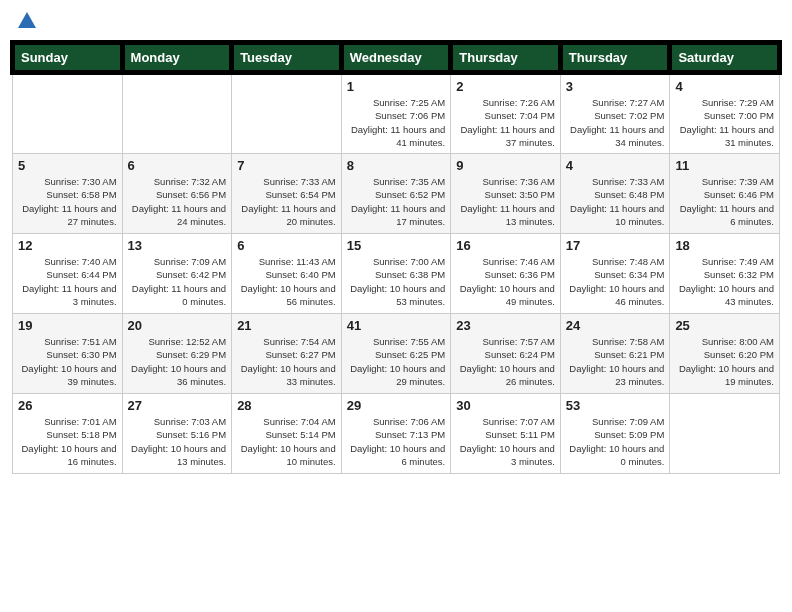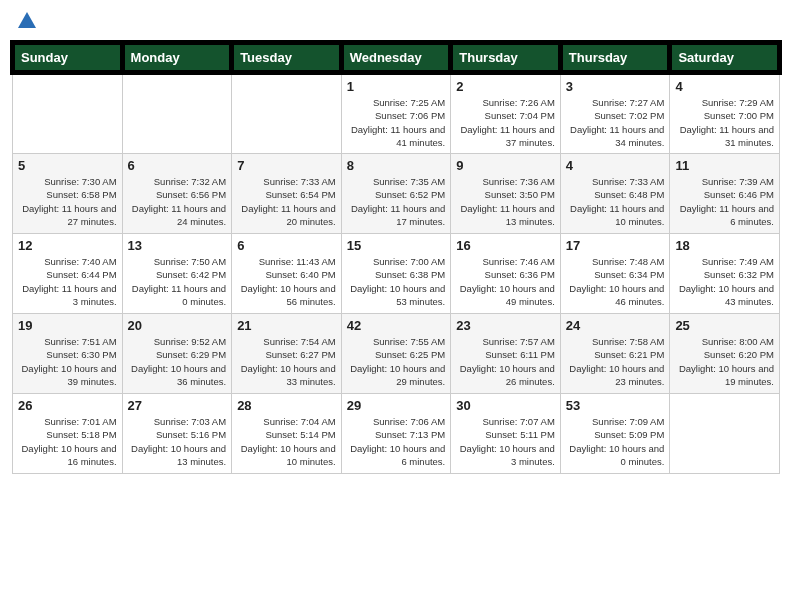--- a/index.html
+++ b/index.html
@@ -209,21 +209,21 @@
       <tr>
         <td>
           <span class="day-num">12</span>
           <div class="day-info">Sunrise: 7:40 AM
 Sunset: 6:44 PM
 Daylight: 11 hours
 and 3 minutes.</div>
         </td>
         <td>
           <span class="day-num">13</span>
-          <div class="day-info">Sunrise: 7:50 AM
+          <div class="day-info">Sunrise: 7:09 AM
 Sunset: 6:42 PM
 Daylight: 11 hours
 and 0 minutes.</div>
         </td>
         <td>
           <span class="day-num">6</span>
           <div class="day-info">Sunrise: 11:43 AM
 Sunset: 6:40 PM
 Daylight: 10 hours
 and 56 minutes.</div>
@@ -260,43 +260,43 @@
       <tr>
         <td>
           <span class="day-num">19</span>
           <div class="day-info">Sunrise: 7:51 AM
 Sunset: 6:30 PM
 Daylight: 10 hours
 and 39 minutes.</div>
         </td>
         <td>
           <span class="day-num">20</span>
-          <div class="day-info">Sunrise: 9:52 AM
+          <div class="day-info">Sunrise: 12:52 AM
 Sunset: 6:29 PM
 Daylight: 10 hours
 and 36 minutes.</div>
         </td>
         <td>
           <span class="day-num">21</span>
           <div class="day-info">Sunrise: 7:54 AM
 Sunset: 6:27 PM
 Daylight: 10 hours
 and 33 minutes.</div>
         </td>
         <td>
-          <span class="day-num">42</span>
+          <span class="day-num">41</span>
           <div class="day-info">Sunrise: 7:55 AM
 Sunset: 6:25 PM
 Daylight: 10 hours
 and 29 minutes.</div>
         </td>
         <td>
           <span class="day-num">23</span>
           <div class="day-info">Sunrise: 7:57 AM
-Sunset: 6:11 PM
+Sunset: 6:24 PM
 Daylight: 10 hours
 and 26 minutes.</div>
         </td>
         <td>
           <span class="day-num">24</span>
           <div class="day-info">Sunrise: 7:58 AM
 Sunset: 6:21 PM
 Daylight: 10 hours
 and 23 minutes.</div>
         </td>

